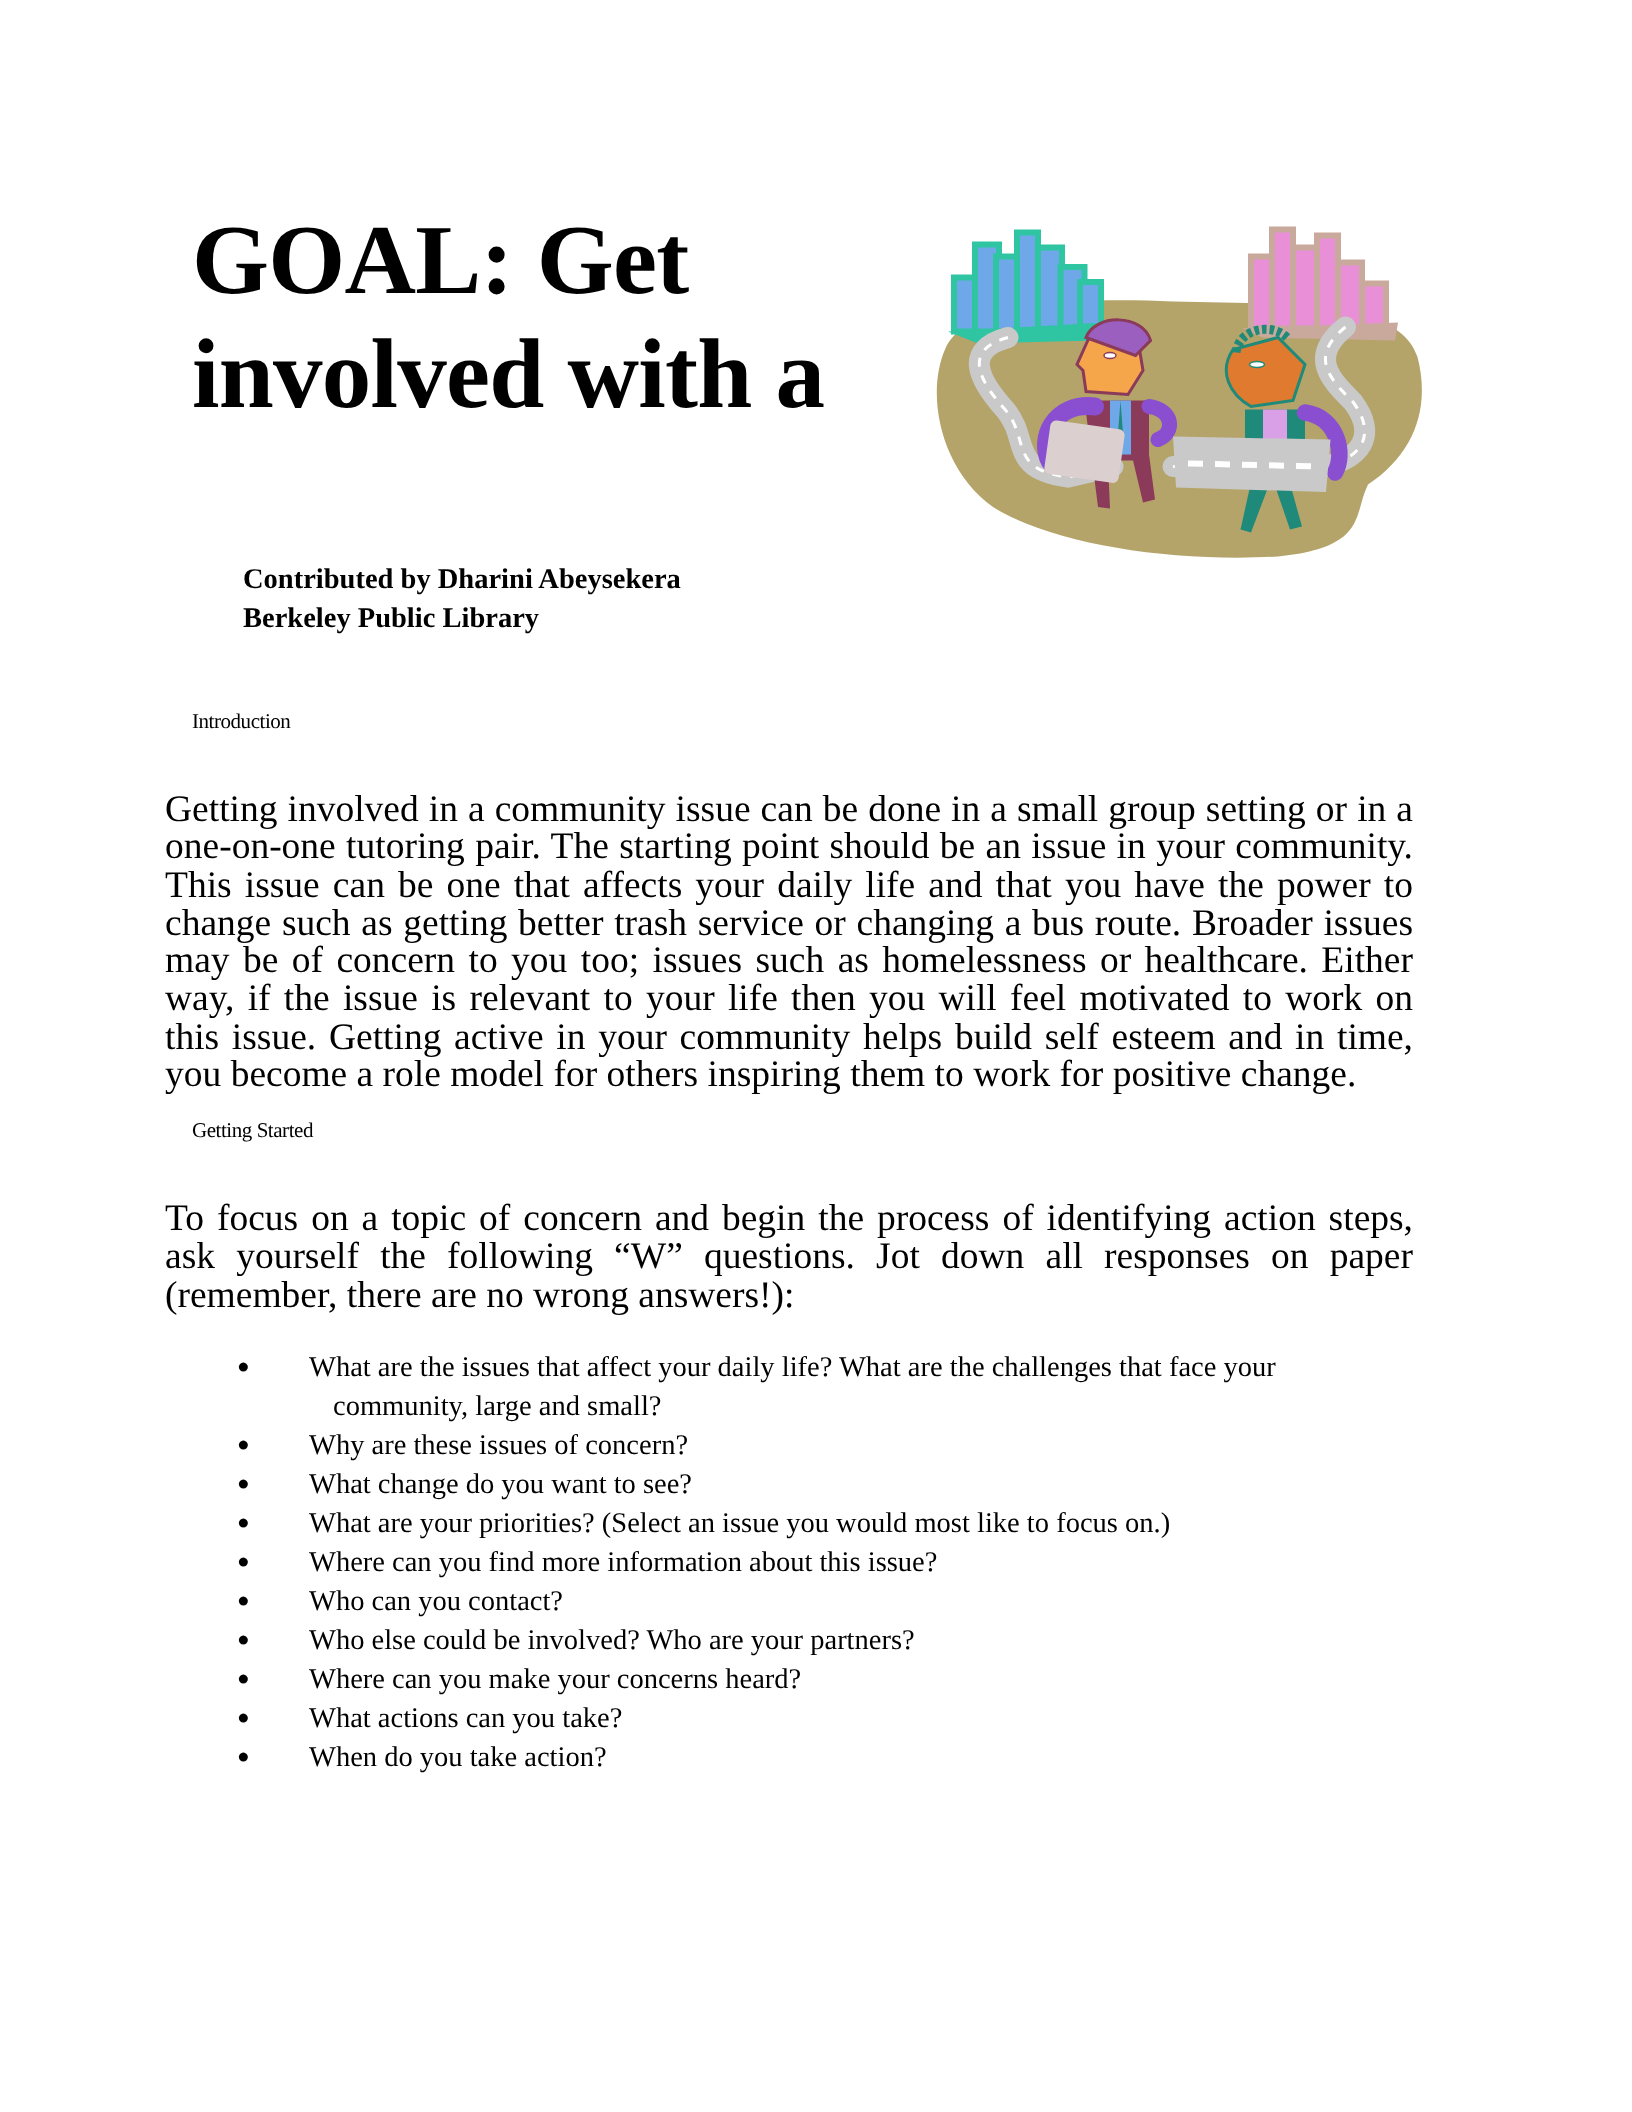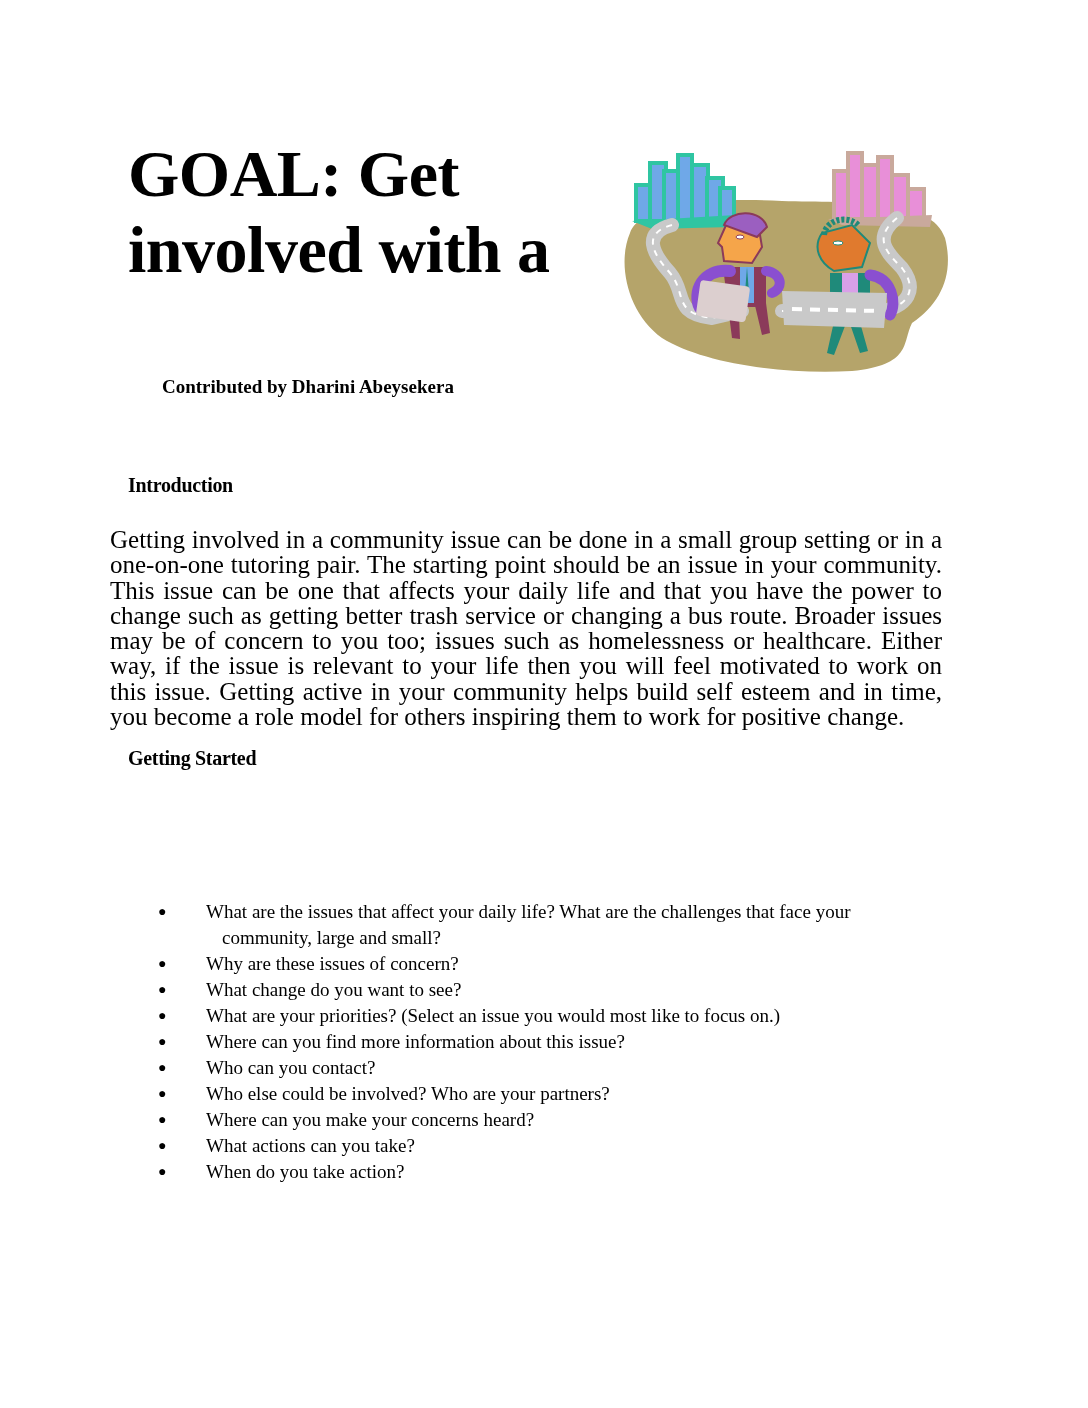--- a/index.html
+++ b/index.html
@@ -5,21 +5,21 @@
   html, body { margin: 0; padding: 0; background: #ffffff; }
   body { width: 1088px; height: 1408px; position: relative; overflow: hidden;
          font-family: "Liberation Serif", "DejaVu Serif", serif; color: #000; }
   .page { position: absolute; left: 0; top: 0; width: 1088px; height: 1408px; }
   .title { position: absolute; left: 128px; top: 136px; width: 480px; margin: 0;
            font-weight: bold; font-size: 66px; line-height: 76px; letter-spacing: -0.5px; }
   .title span { display: block; white-space: nowrap; }
   .byline { position: absolute; left: 128px; top: 374px; font-weight: bold; font-size: 19px; line-height: 26px; margin-left: 34px; }
   .byline div { white-space: nowrap; }
   .illustration { position: absolute; left: 612px; top: 143px; width: 340px; height: 230px; }
-  h2 { position: absolute; left: 128px; margin: 0; font-size: 20px; font-weight: bold; letter-spacing: -0.3px; }
+  h2 { position: absolute; left: 128px; margin: 0; font-size: 14px; font-weight: normal; letter-spacing: -0.3px; }
   .h-intro { top: 474px; }
   .h-start { top: 747px; }
   .para { position: absolute; left: 110px; width: 832px; margin: 0; font-size: 25px; line-height: 25.3px;
           text-align: justify; text-align-last: left; }
   .p-intro { top: 527px; }
   .p-start { top: 800px; }
   .qlist { position: absolute; left: 158px; top: 899px; width: 780px; margin: 0; padding: 0; list-style: none;
            font-size: 19px; line-height: 26px; }
   .qlist li { position: relative; padding-left: 20px; }
   .qlist li .bullet { position: absolute; left: 0; top: 0; width: 20px; font-size: 14px; }
@@ -31,20 +31,21 @@
 
 <div class="page">
 
   <h1 class="title">
     <span>GOAL: Get</span>
     <span>involved with a</span>
   </h1>
 
   <div class="byline">
     <div>Contributed by Dharini Abeysekera</div>
+    <div>Berkeley Public Library</div>
   </div>
 
   <svg class="illustration" viewBox="0 0 340 230" xmlns="http://www.w3.org/2000/svg">
 
     <path d="M18 90 C 30 58, 110 55, 170 58 C 240 60, 320 55, 333 95 C 342 130, 330 160, 300 180 C 290 200, 300 222, 240 228 C 170 232, 90 220, 50 195 C 15 170, 5 120, 18 90 Z" fill="#B5A46A"></path>
 
     <g stroke="#2FC5A2" stroke-width="4" fill="#6FA8E8">
       <rect x="24" y="42" width="16" height="36"></rect>
       <rect x="38" y="20" width="16" height="58"></rect>
       <rect x="52" y="28" width="16" height="50"></rect>
@@ -90,20 +91,21 @@
     <path d="M180 166 L 268 168" stroke="#fff" stroke-width="4" stroke-dasharray="10 8"></path>
     <path d="M210 90 C 200 105, 208 120, 222 128 L 250 124 L 258 100 L 240 82 Z" fill="#E07A2E" stroke="#1F8A7A" stroke-width="2"></path>
     <path d="M212 92 C 214 76, 236 72, 246 82" fill="none" stroke="#1F8A7A" stroke-width="6" stroke-dasharray="3 2"></path>
     <ellipse cx="226" cy="100" rx="5" ry="2" fill="#fff" stroke="#1F8A7A" stroke-width="1"></ellipse>
   </svg>
 
   <h2 class="h-intro">Introduction</h2>
   <p class="para p-intro">Getting involved in a community issue can be done in a small group setting or in a one-on-one tutoring pair.  The starting point should be an issue in your community.  This issue can be one that affects your daily life and that you have the power to change such as getting better trash service or changing a bus route.  Broader issues may be of concern to you too; issues such as homelessness or healthcare. Either way, if the issue is relevant to your life then you will feel motivated to work on this issue. Getting active in your community helps build self esteem and in time, you become a role model for others inspiring them to work for positive change.</p>
 
   <h2 class="h-start">Getting Started</h2>
+  <p class="para p-start">To focus on a topic of concern and begin the process of identifying action steps, ask yourself the following “W” questions.  Jot down all responses on paper (remember, there are no wrong answers!):</p>
 
   <ul class="qlist">
     <li class="wrap">
         <span class="bullet">●</span>
         <span class="qtext">What are the issues that affect your daily life?  What are the challenges that face your community, large and small?</span>
       </li>
     <li>
         <span class="bullet">●</span>
         <span class="qtext">Why are these issues of concern?</span>
       </li>

